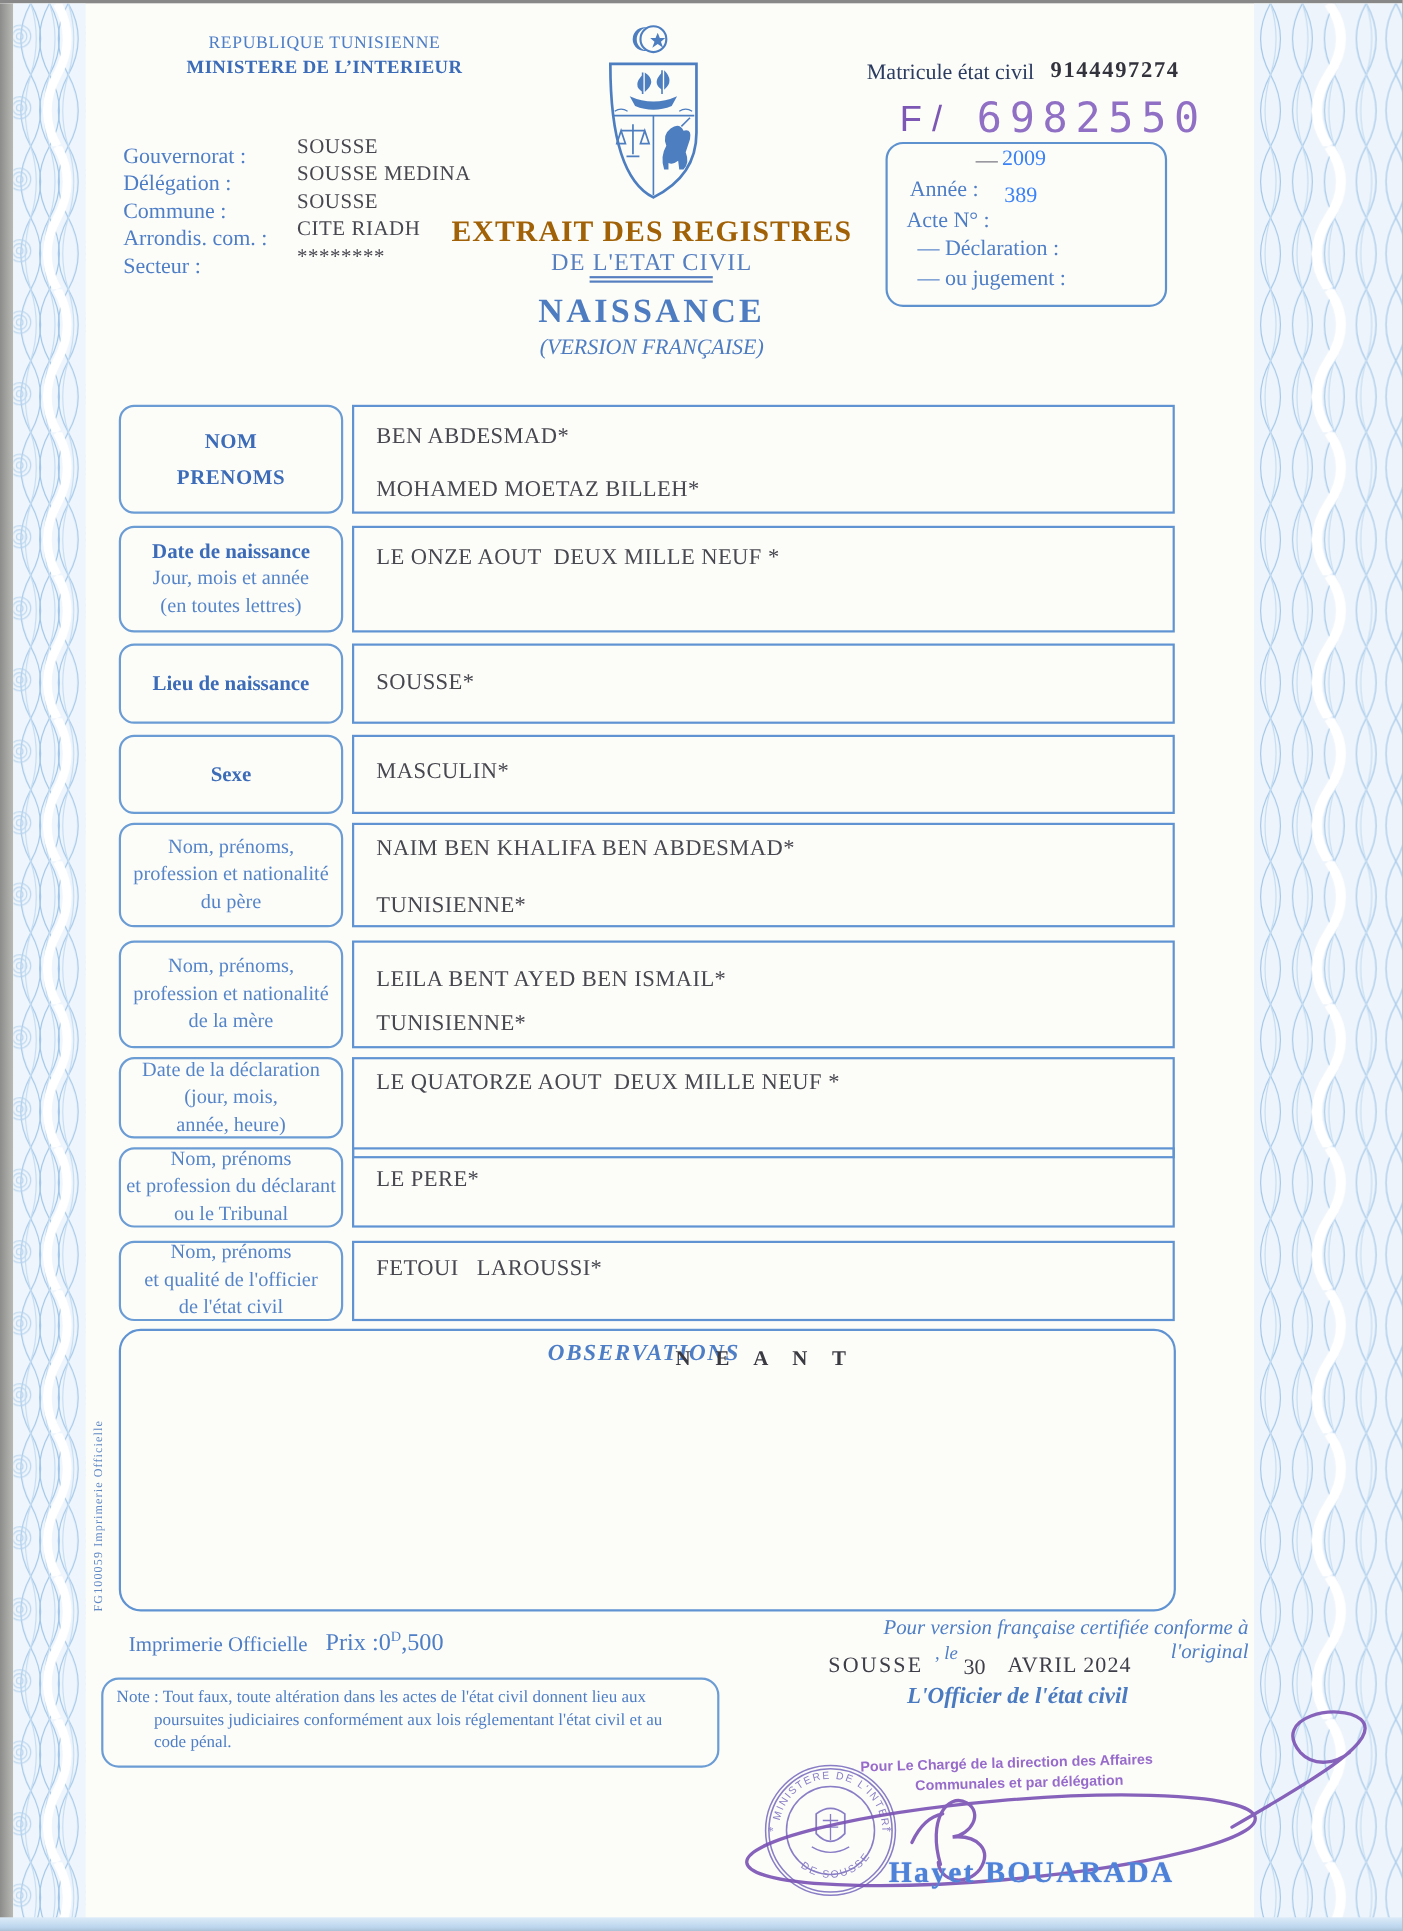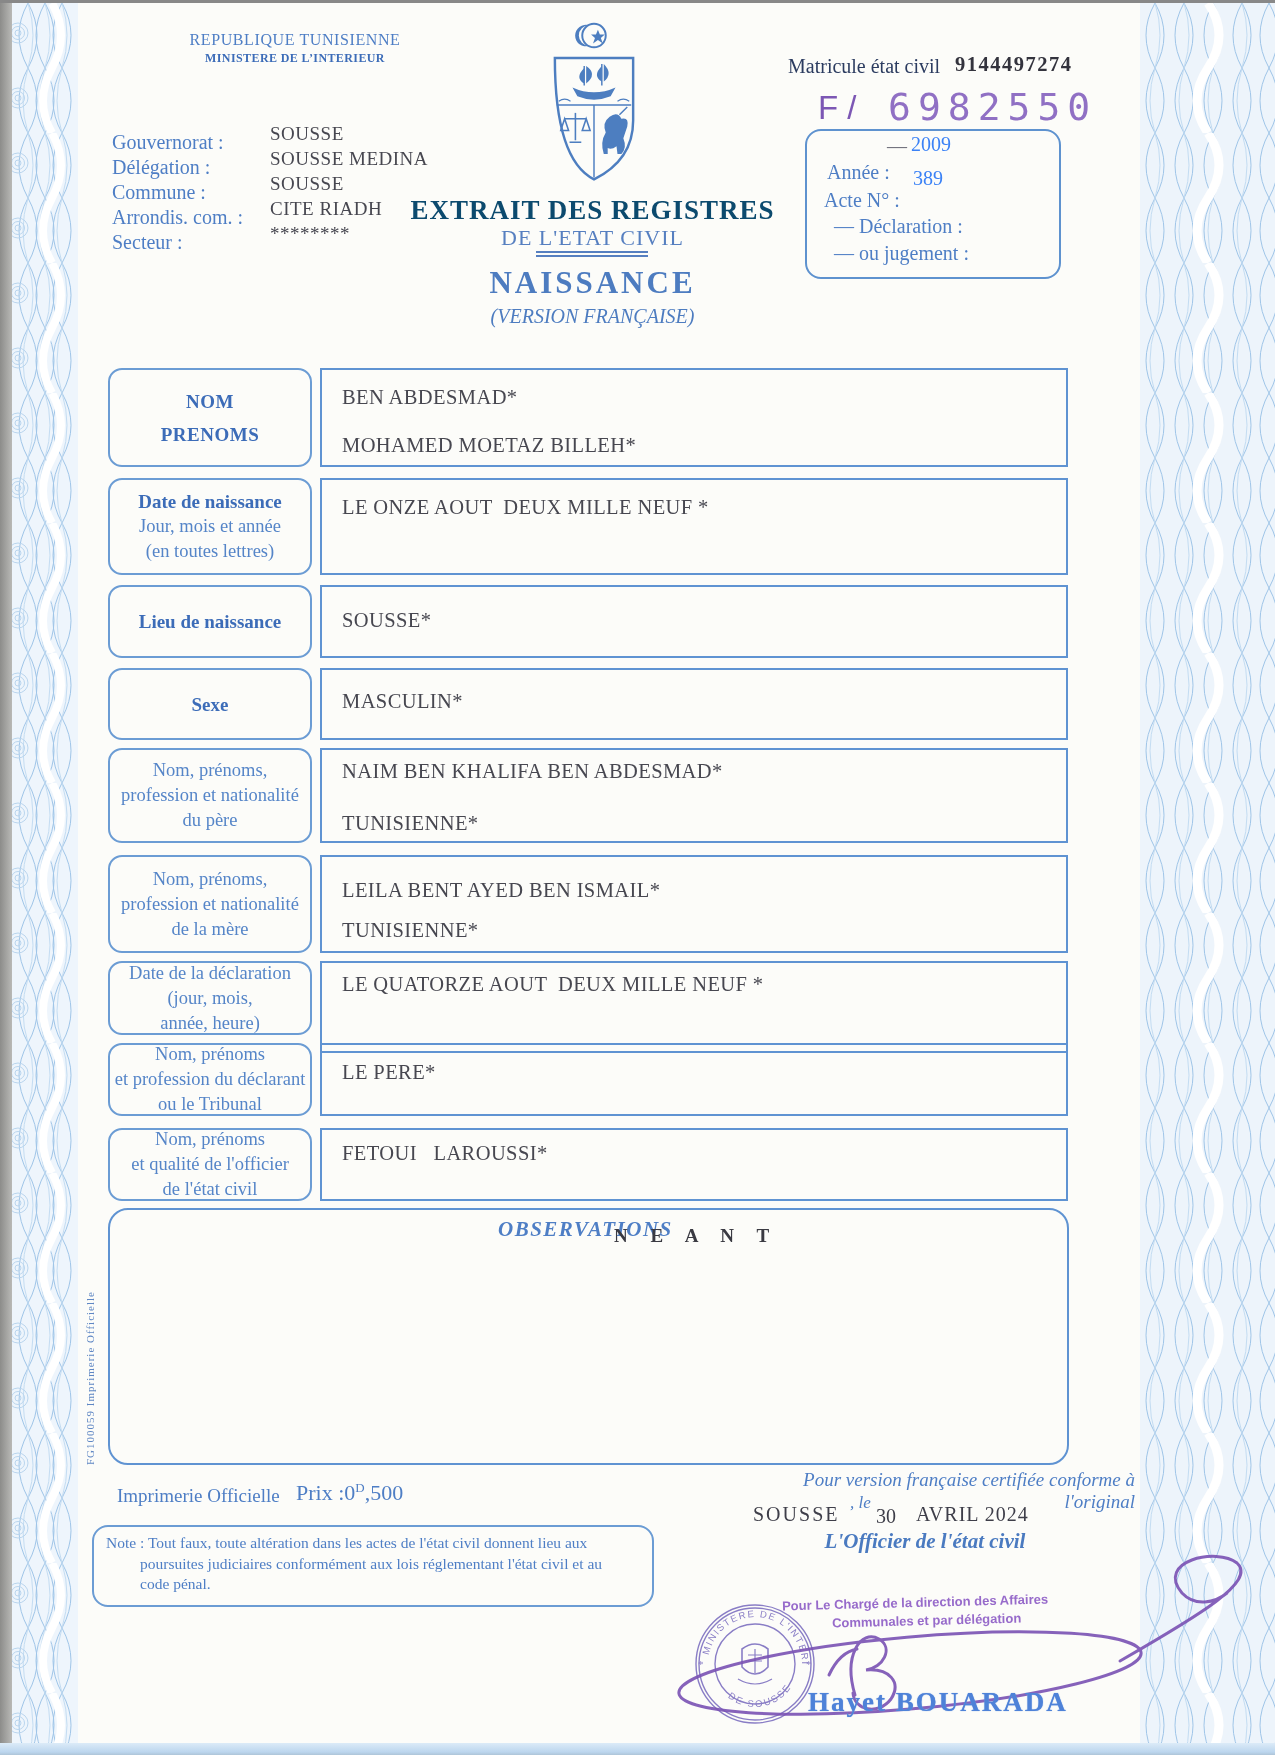--- a/index.html
+++ b/index.html
@@ -4,31 +4,31 @@
 <style>
   html,body{margin:0;padding:0;background:#888;}
   #page{
     position:relative;width:1275px;height:1755px;margin:3px auto;
     background:#fcfcf9;overflow:hidden;
     font-family:"Liberation Serif","DejaVu Serif",serif;
   }
   .abs{position:absolute;}
   
   .rep{left:150px;top:28px;width:290px;text-align:center;font-size:16px;color:#4e7ec5;letter-spacing:.6px;}
-  .min{left:130px;top:48px;width:330px;text-align:center;font-size:12px;font-weight:bold;color:#3c6cb8;letter-spacing:.4px;}
+  .min{left:130px;top:48px;width:330px;text-align:center;font-size:17px;font-weight:bold;color:#3c6cb8;letter-spacing:.4px;}
   .admin-label{left:112px;font-size:20px;color:#4e7ec5;}
   .admin-value{left:270px;font-size:19px;color:#474750;letter-spacing:.5px;}
   .matricule-label{left:788px;top:52px;font-size:20px;color:#2c3c60;}
   .matricule-value{left:955px;top:50px;font-size:20.5px;font-weight:bold;color:#33333d;letter-spacing:1.5px;}
   .serial-prefix{left:818px;top:86px;font-size:33px;color:#7c57b4;font-family:"Liberation Sans",sans-serif;}
   .serial-number{left:888px;top:82px;font-size:38px;color:#9070c4;font-family:"DejaVu Sans Mono",monospace;letter-spacing:7px;}
   .acte-box{left:805px;top:126px;width:252px;height:146px;border:2.5px solid #5e92cf;border-radius:16px;}
   .acte-box .blue{color:#4e7ec5;font-size:20px;position:absolute;}
   .acte-box .ink{color:#3b82f6;font-size:20px;position:absolute;}
-  .title1{left:380px;top:192px;width:425px;text-align:center;font-size:27px;font-weight:bold;color:#0c4a6e;letter-spacing:1px;}
+  .title1{left:380px;top:192px;width:425px;text-align:center;font-size:27px;font-weight:bold;color:#a16207;letter-spacing:1px;}
   .title2{left:380px;top:222px;width:425px;text-align:center;font-size:22px;color:#567fc0;letter-spacing:1px;}
   .rule{left:536px;width:112px;height:0;border-top:2px solid #567fc0;}
   .title3{left:380px;top:262px;width:425px;text-align:center;font-size:31px;font-weight:bold;color:#4d7cc0;letter-spacing:3px;}
   .title4{left:380px;top:302px;width:425px;text-align:center;font-size:20px;font-style:italic;color:#4d7cc0;}
   
   .row-label-box{position:absolute;left:108px;width:204px;border:2.5px solid #6b9cd4;border-radius:14px;
     display:flex;flex-direction:column;justify-content:center;text-align:center;box-sizing:border-box;}
   .row-value-box{position:absolute;left:320px;width:748px;border:2.5px solid #5f93d2;box-sizing:border-box;background:transparent;}
   .label-line{font-size:18.5px;color:#5585c8;line-height:25px;}
   .label-line.b{font-weight:bold;color:#3c6cb8;font-size:19px;}

